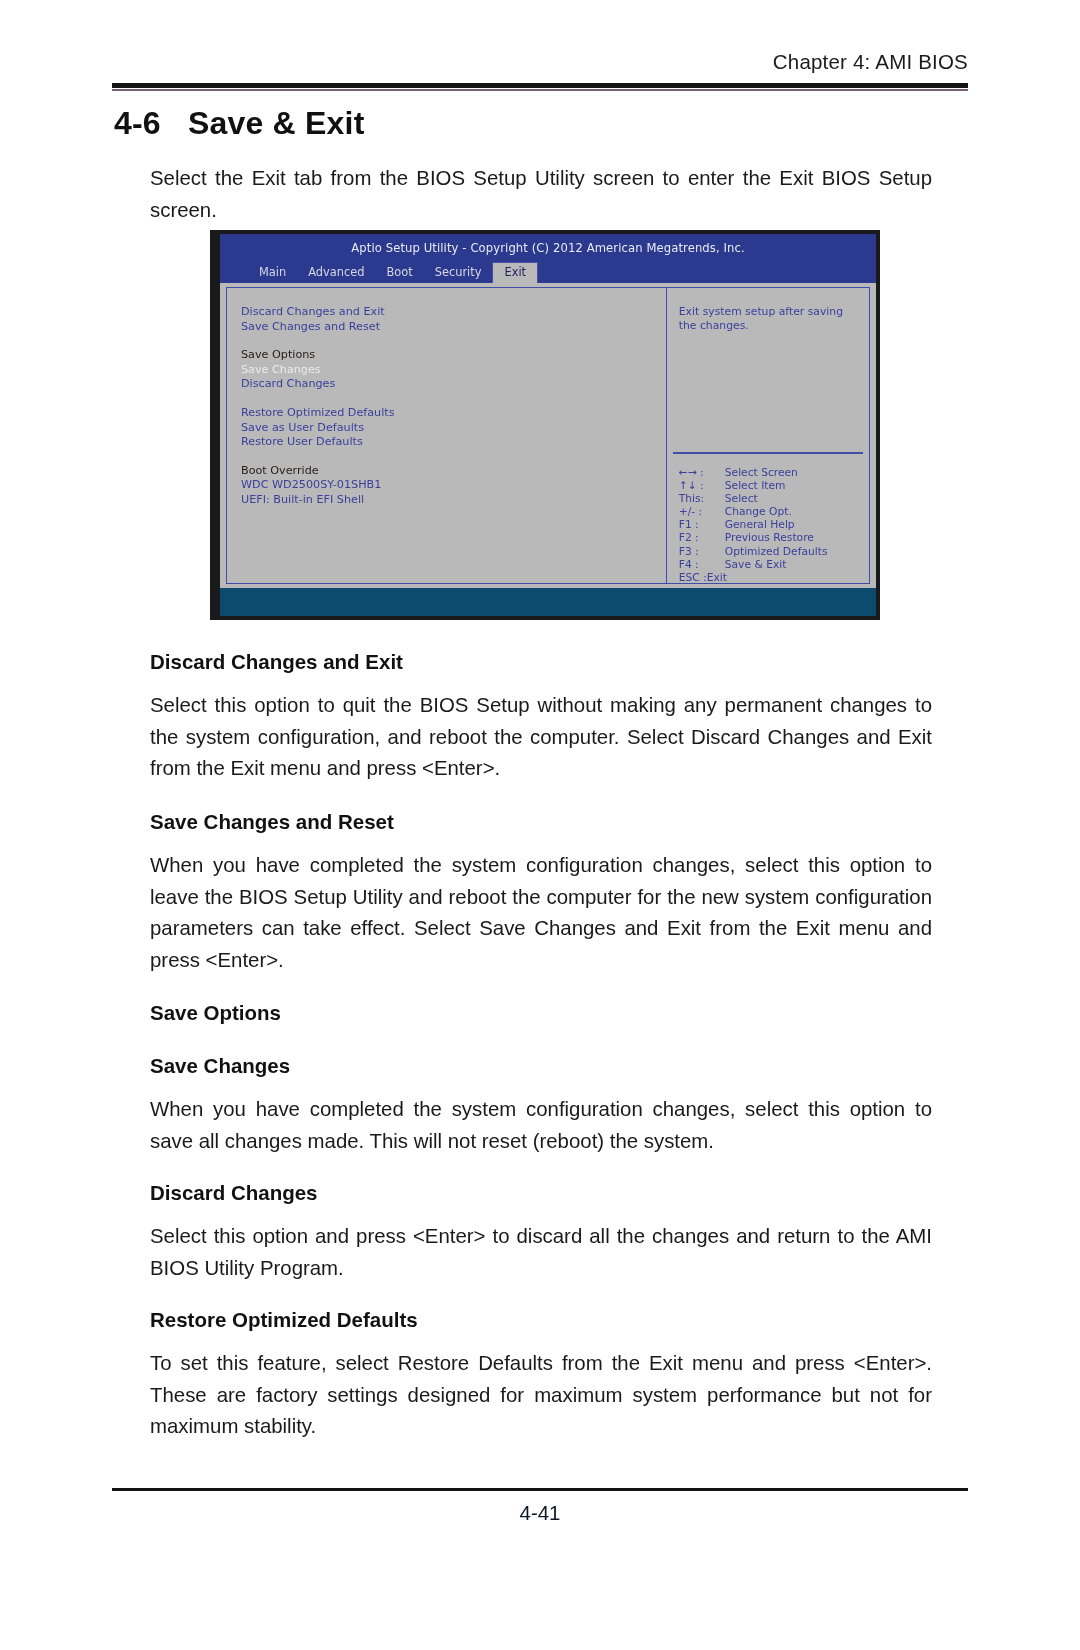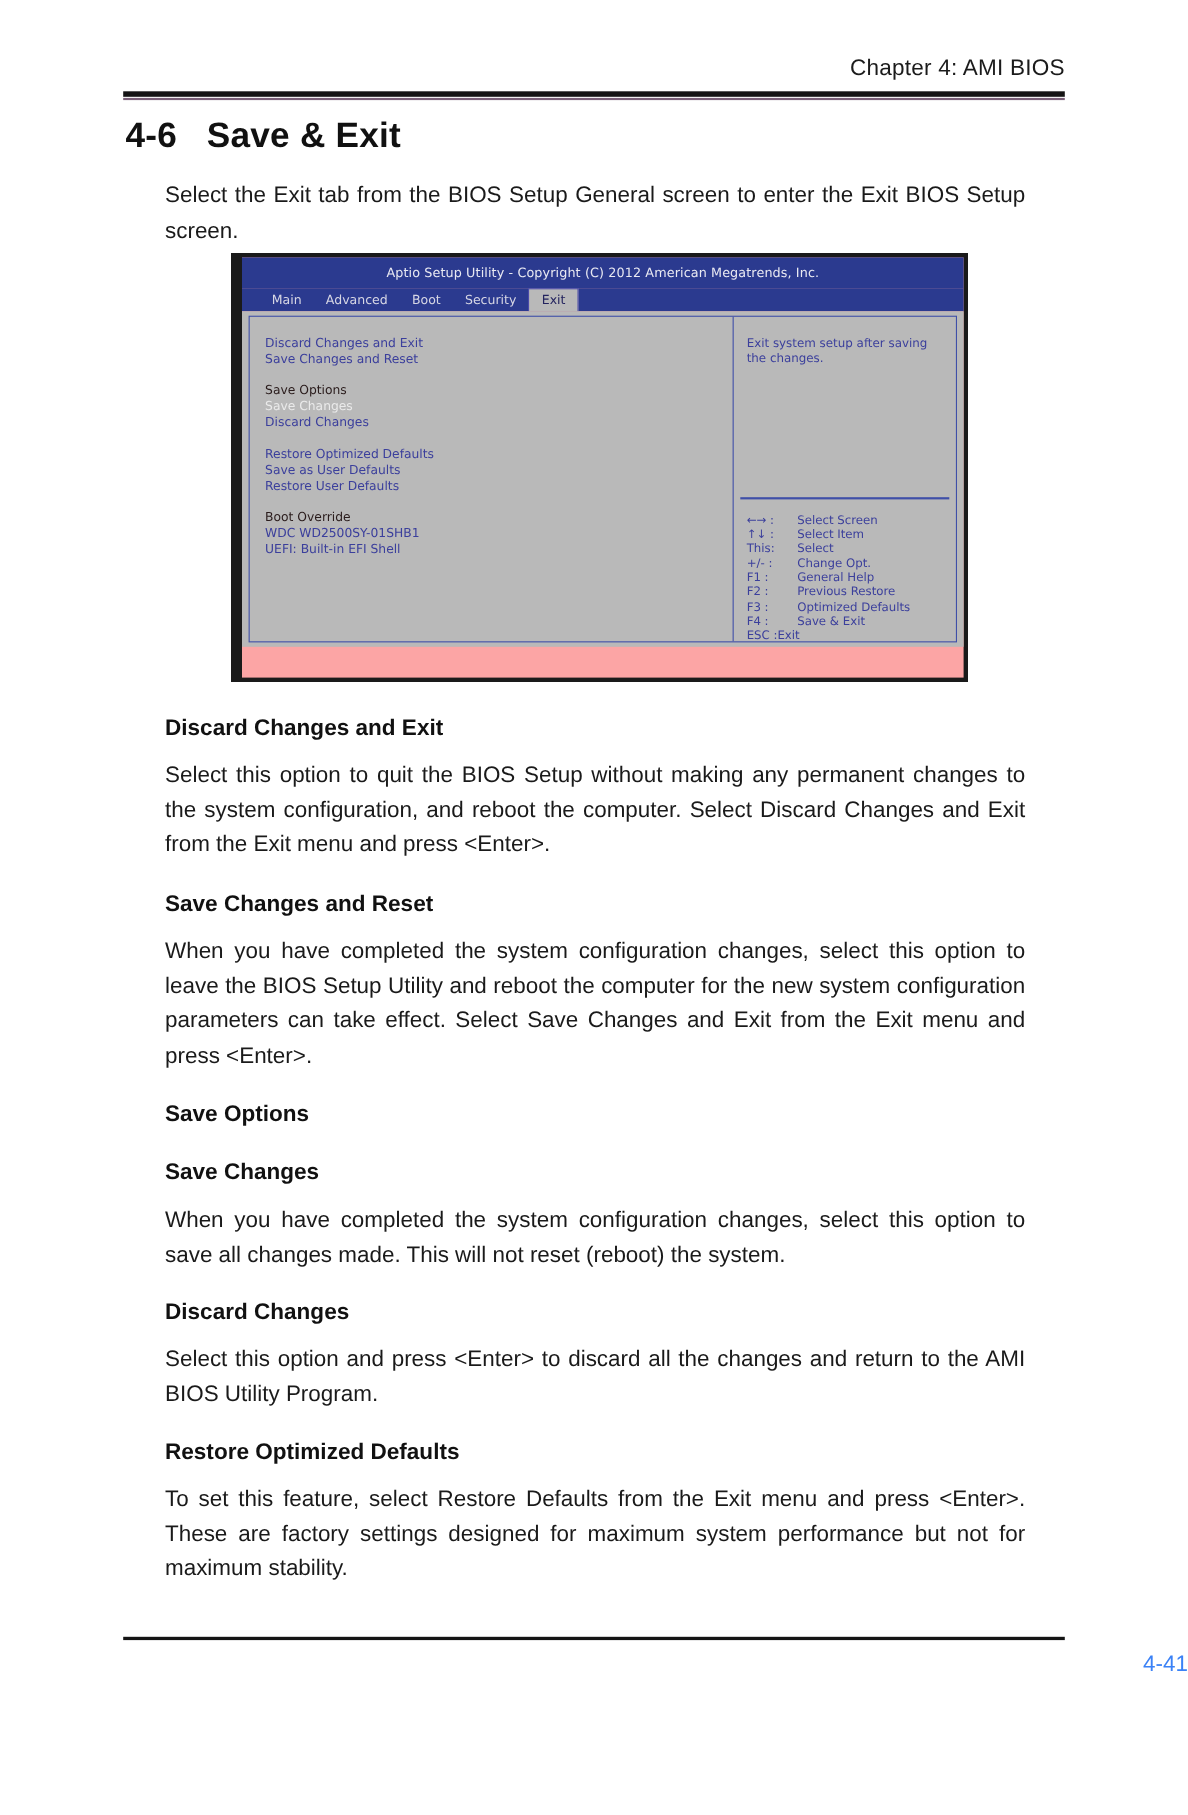--- a/index.html
+++ b/index.html
@@ -86,38 +86,38 @@
     height: 390px;
     background: #1a1a1a;
     box-sizing: border-box;
     padding: 4px 4px 4px 10px;
     font-family: "DejaVu Sans", sans-serif;
   }
   .bios-inner {
     position: relative;
     width: 100%;
     height: 100%;
-    background: #fca5a5;
+    background: #0c4a6e;
   }
   .bios-titlebar {
     height: 28px;
     background: #2b3a8f;
     color: #e9e9f2;
     font-size: 11.6px;
     display: flex;
     align-items: center;
     justify-content: center;
     letter-spacing: .1px;
   }
   .bios-tabs {
     height: 21px;
     background: #2b3a8f;
     display: flex;
     align-items: flex-end;
-    padding-left: 16px;
+    padding-left: 28px;
     box-sizing: border-box;
     text-align: center;
   }
   .bios-tab {
     font-size: 11.4px;
     color: #d6d6e4;
     padding: 2px 11px 3px 11px;
     line-height: 15px;
   }
   .bios-tab.active {
@@ -208,42 +208,42 @@
     left: 112px;
     right: 112px;
     top: 1488px;
     height: 3px;
     background: #141414;
   }
   .page-number {
     position: absolute;
     left: 0; right: 0;
     top: 1502px;
-    text-align: right;
+    text-align: center;
     font-size: 20.4px;
-    color: #3b82f6;
+    color: #0f172a;
   }
 </style>
 </head>
 <body>
 
 <div class="page">
 
   <div class="running-header">Chapter 4: AMI BIOS</div>
   <div class="header-rules">
     <div class="r1"></div>
     <div class="r2"></div>
   </div>
 
   <div class="sect-head">
     <span class="num">4-6</span><span>Save &amp; Exit</span>
   </div>
 
   <div class="body-col" style="top:163px;">
-    <p class="para">Select the Exit tab from the BIOS Setup General screen to enter the Exit BIOS Setup screen.</p>
+    <p class="para">Select the Exit tab from the BIOS Setup Utility screen to enter the Exit BIOS Setup screen.</p>
   </div>
 
   <div class="bios-shot">
     <div class="bios-inner">
 
       <div class="bios-titlebar">Aptio Setup Utility - Copyright (C) 2012 American Megatrends, Inc.</div>
 
       <div class="bios-tabs">
         <div class="bios-tab">Main</div>
         <div class="bios-tab">Advanced</div>

